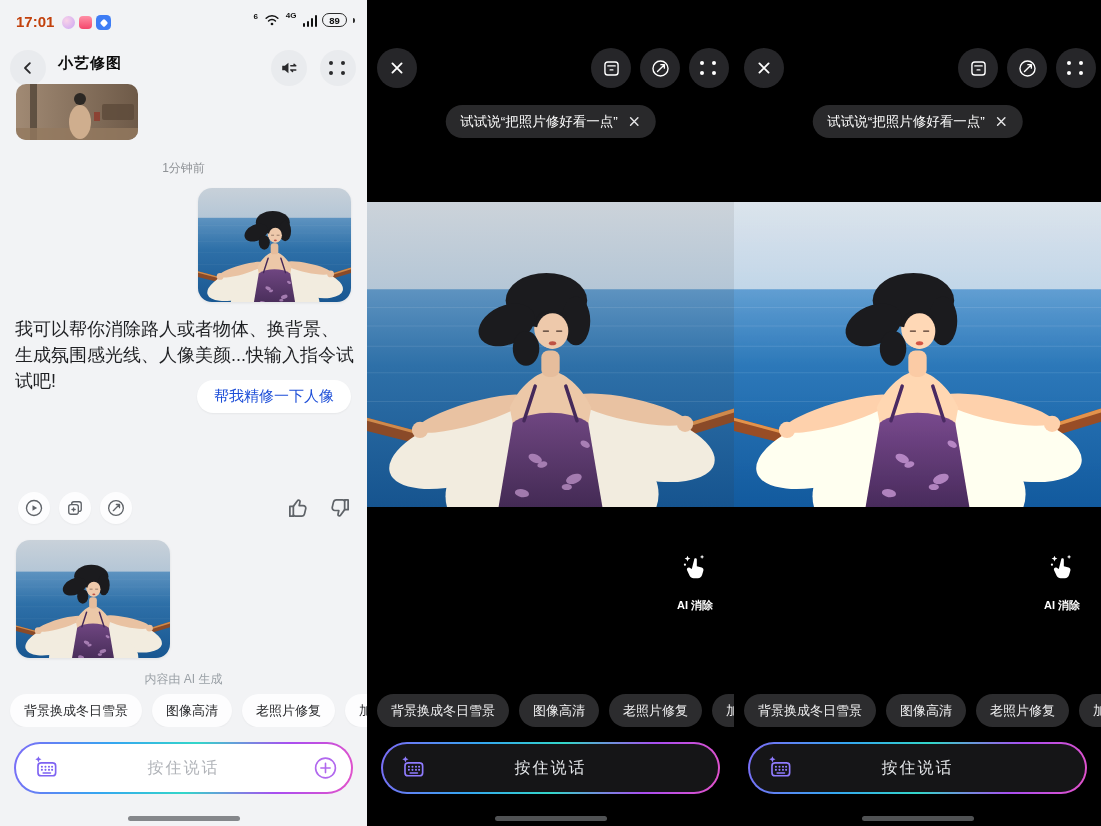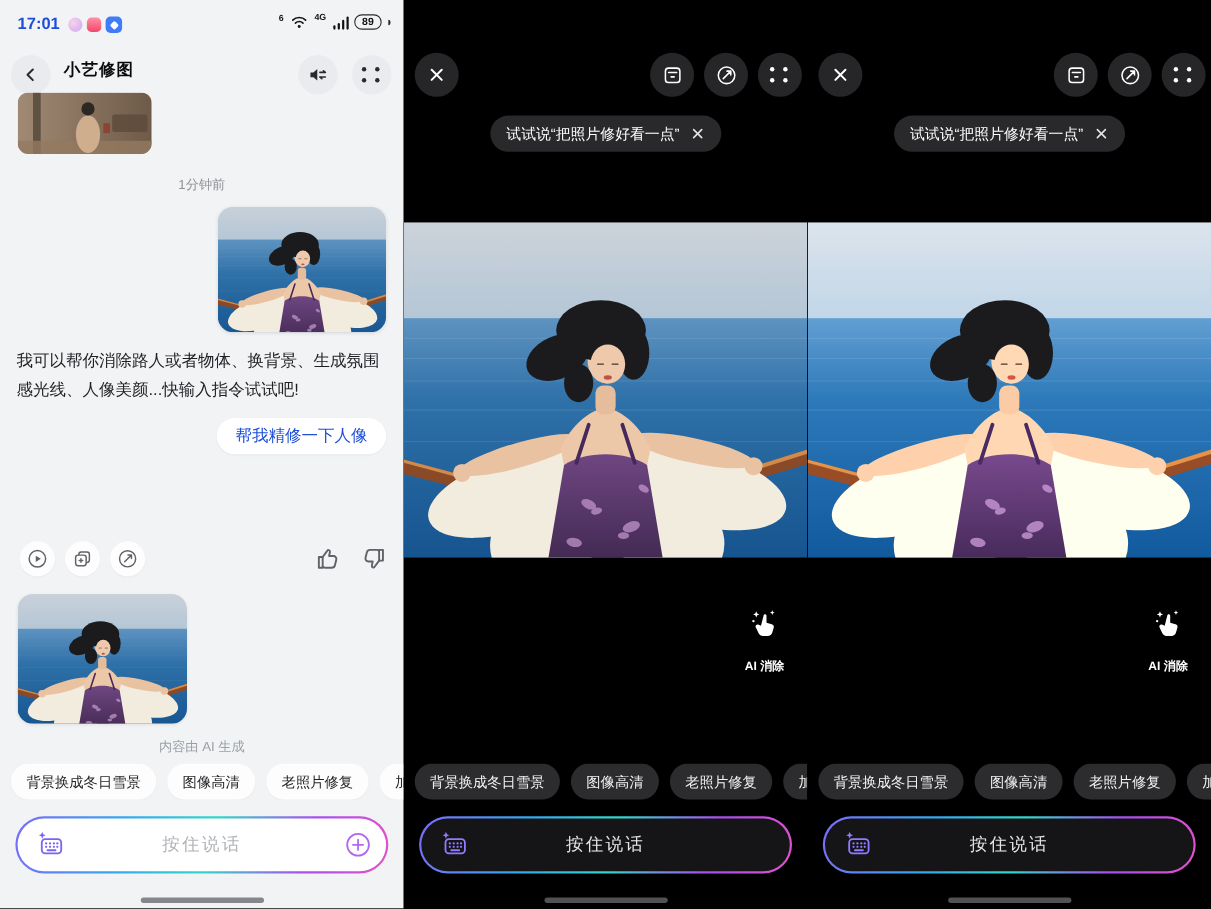--- a/index.html
+++ b/index.html
@@ -5,21 +5,21 @@
   * { margin:0; padding:0; box-sizing:border-box; }
   html,body { background:#000; }
   body { font-family:"Liberation Sans","DejaVu Sans",sans-serif; }
   .screen { position:relative; width:1101px; height:826px; overflow:hidden; display:flex; }
   .panel { position:relative; width:367px; height:826px; overflow:hidden; flex:none; }
 
   
   .chat-panel { background:#f2f3f5; color:#1f2023; }
 
   .statusbar { position:absolute; top:0; left:0; right:0; height:40px; }
-  .sb-time { position:absolute; left:16px; top:13px; font-size:15px; font-weight:bold; color:#1d4ed8; }
+  .sb-time { position:absolute; left:16px; top:13px; font-size:15px; font-weight:bold; color:#c2410c; }
   .sb-apps { position:absolute; left:62px; top:15px; display:flex; gap:4px; align-items:center; }
   .si1 { width:13px; height:13px; border-radius:50%; background:radial-gradient(circle at 35% 35%,#f9d3e8,#caa6f5); }
   .si2 { width:13px; height:13px; border-radius:4px; background:linear-gradient(#ff8fa6,#f4476b); }
   .si3 { width:15px; height:15px; border-radius:4.5px; background:#3e7df5; position:relative; }
   .si3::after { content:""; position:absolute; left:4.5px; top:4.5px; width:6px; height:6px; background:#fff; border-radius:1.5px; transform:rotate(45deg); }
   .sb-right { position:absolute; right:12px; top:12px; display:flex; align-items:flex-end; gap:5px; }
   .wifi6 { font-size:8px; font-weight:bold; color:#111; transform:translateY(-6px); }
   .net4g { font-size:8px; font-weight:bold; color:#111; transform:translateY(-7px); margin-right:1px; }
   .bars { display:flex; align-items:flex-end; gap:1.5px; height:13px; }
   .bars i { display:block; width:2.5px; background:#111; border-radius:1px; }
@@ -36,21 +36,21 @@
   .dots4 i { width:4px; height:4px; border-radius:50%; background:#2a2a2c; }
   .dots4.white i { background:#fff; }
 
   .thumb-street { position:absolute; left:16px; top:84px; width:122px; height:56px; border-radius:10px; overflow:hidden; cursor:pointer; }
   .timestamp { position:absolute; top:160px; left:0; right:0; text-align:center; font-size:12px; color:#8f9296; }
   .photo-card { position:absolute; border-radius:14px; overflow:hidden; cursor:pointer; box-shadow:0 1px 3px rgba(0,0,0,.08); }
   .sent-photo { left:198px; top:188px; width:153px; height:114px; }
   .result-photo { left:16px; top:540px; width:154px; height:118px; }
   .photo-svg { display:block; width:100%; height:100%; }
 
-  .ai-msg { position:absolute; left:15px; width:340px; font-size:15px; line-height:26px; color:#1f2023; }
+  .ai-msg { position:absolute; left:15px; width:340px; font-size:18px; line-height:26px; color:#1f2023; }
   .msg1 { top:316px; }
   .msg2 { top:426px; }
   .user-bubble { position:absolute; right:16px; top:380px; background:#fff; border-radius:21px; padding:7px 17px; font-size:15px; color:#1d4ed8; box-shadow:0 1px 2px rgba(0,0,0,.05); }
 
   .action-row { position:absolute; left:18px; top:492px; display:flex; gap:9px; }
   .act-circle { width:32px; height:32px; border-radius:50%; background:#fdfdfe; display:flex; align-items:center; justify-content:center; cursor:pointer; box-shadow:0 1px 2px rgba(0,0,0,.04); }
   .thumbs-row { position:absolute; right:14px; top:495px; display:flex; gap:16px; }
   .thumb-btn { width:26px; height:26px; cursor:pointer; }
 
   .ai-note { position:absolute; top:671px; left:0; right:0; text-align:center; font-size:12px; color:#9aa0a6; }

